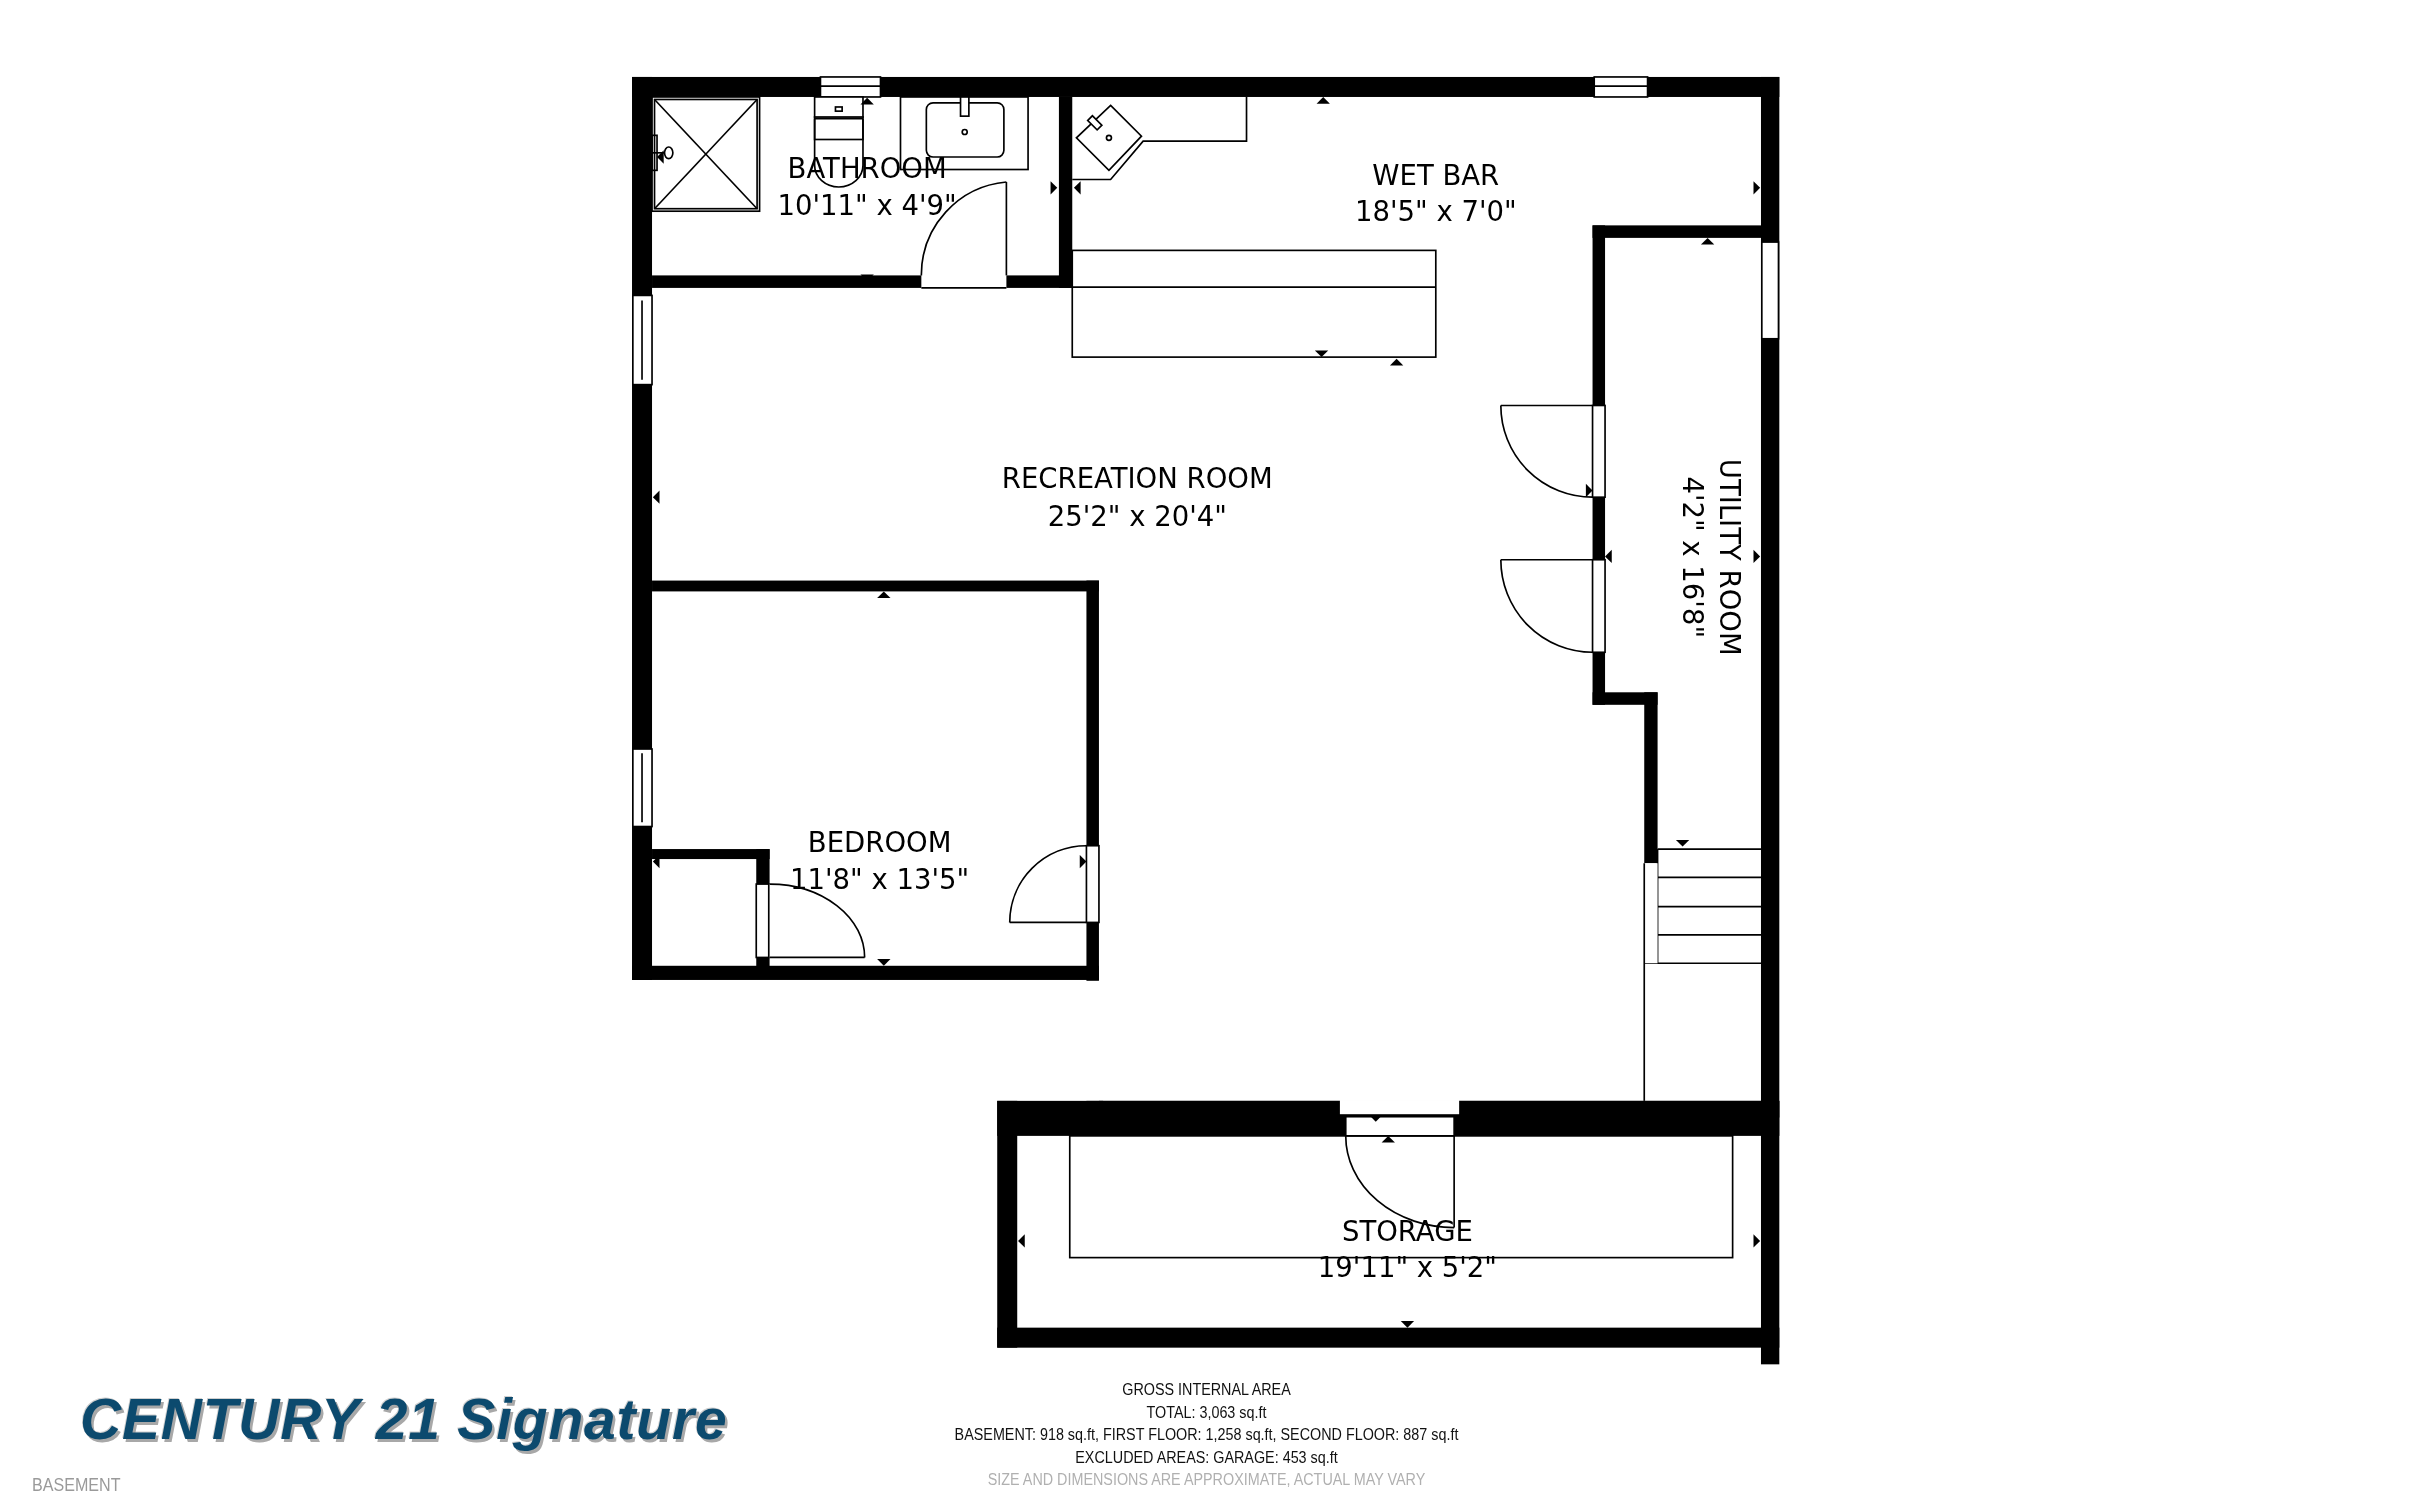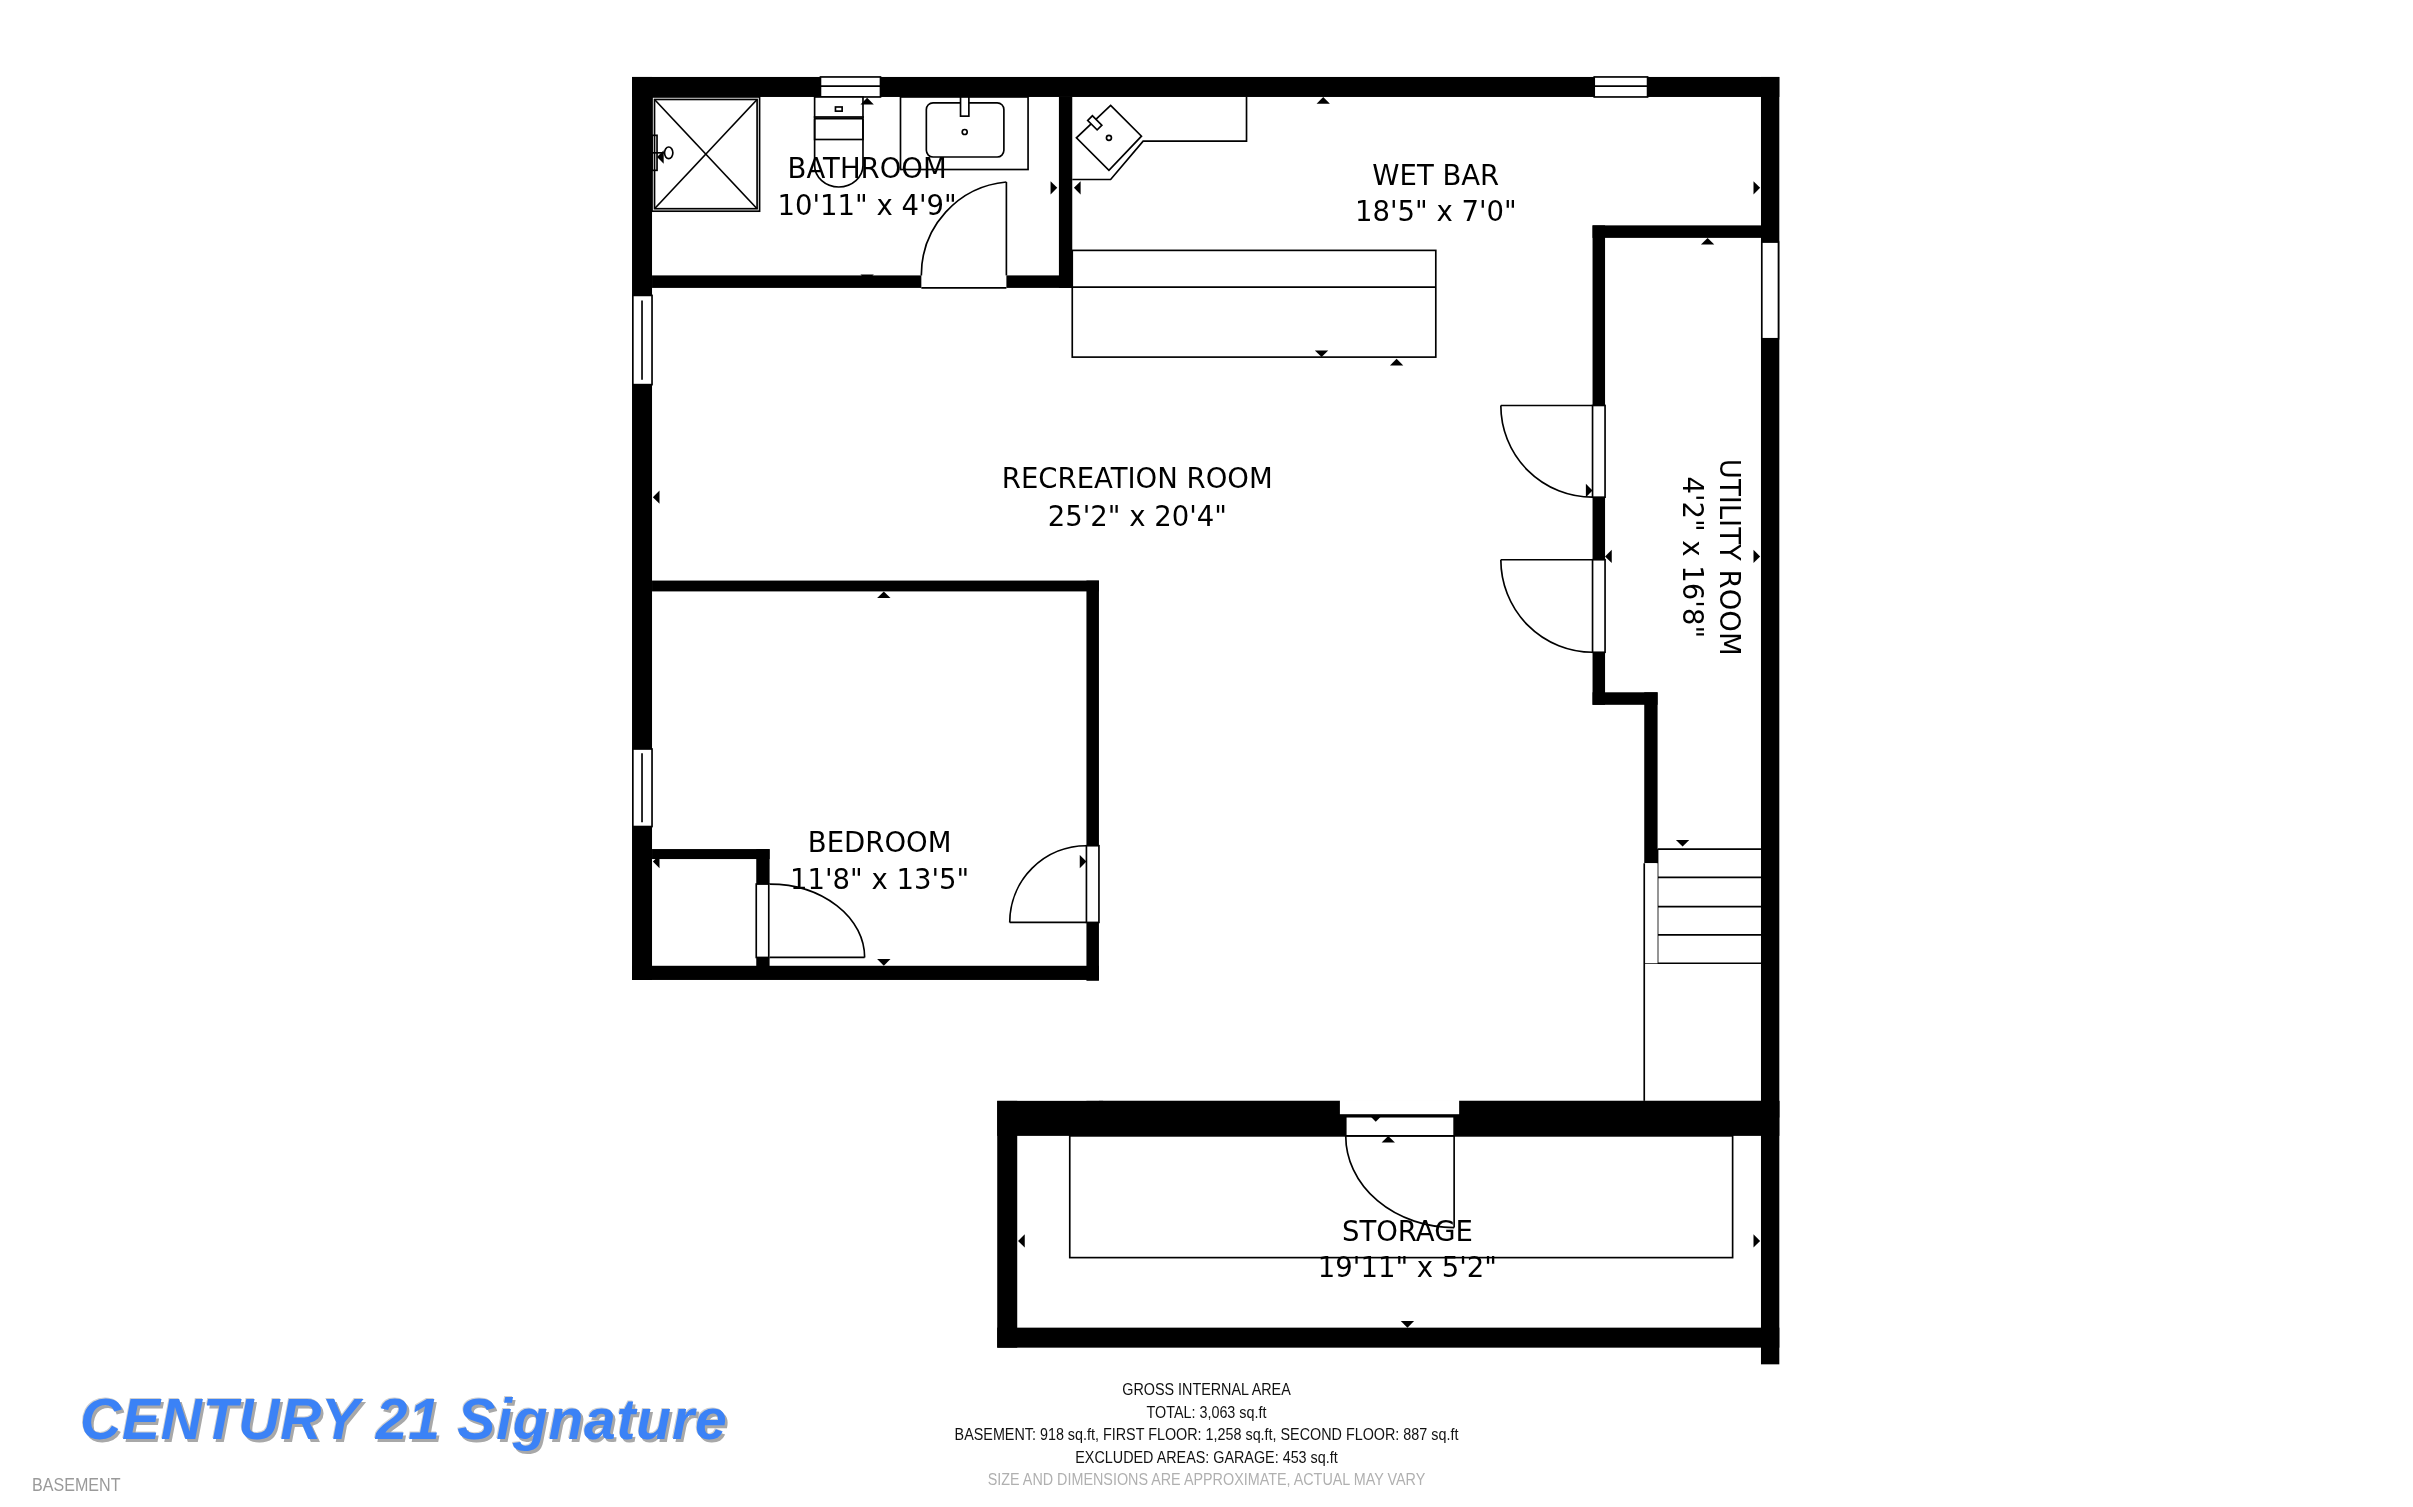--- a/index.html
+++ b/index.html
@@ -14,21 +14,21 @@
   .room-label { font-family: "DejaVu Sans", sans-serif; font-size: 33px; fill: #000; text-anchor: middle; }
   .info { position: absolute; left: 0; width: 2413px; text-align: center;
           font-family: "Liberation Sans", sans-serif; color: #111; }
   .info div { position: absolute; left: 0; width: 100%; text-align: center; white-space: nowrap; }
   #gia-title { top: 1380px; font-size: 16.7px; transform: scaleX(0.86); }
   #gia-total { top: 1403px; font-size: 16.7px; transform: scaleX(0.86); }
   #gia-floors { top: 1425px; font-size: 16.7px; transform: scaleX(0.86); }
   #gia-excluded { top: 1448px; font-size: 16.7px; transform: scaleX(0.86); }
   #gia-disclaimer { top: 1470px; font-size: 16.7px; color: #b0b0b0; transform: scaleX(0.86); }
   #brand { position: absolute; left: 80px; top: 1386px; font-family: "Liberation Sans", sans-serif;
-           font-style: italic; font-weight: bold; font-size: 57px; color: #3b82f6; letter-spacing: 0.8px;
+           font-style: italic; font-weight: bold; font-size: 57px; color: #0c4a6e; letter-spacing: 0.8px;
            text-shadow: 2.5px 2.5px 0 #a8a8a8, -0.8px -0.8px 0 #d0d0d0; white-space: nowrap; }
   #floor-name { position: absolute; left: 32px; top: 1474px; font-family: "Liberation Sans", sans-serif;
                 font-size: 18.3px; color: #9a9a9a; transform: scaleX(0.88); transform-origin: left; }
 </style>
 </head>
 <body>
 
 <svg id="plan" viewBox="0 0 2894 1808" xmlns="http://www.w3.org/2000/svg">
 
   <g>

